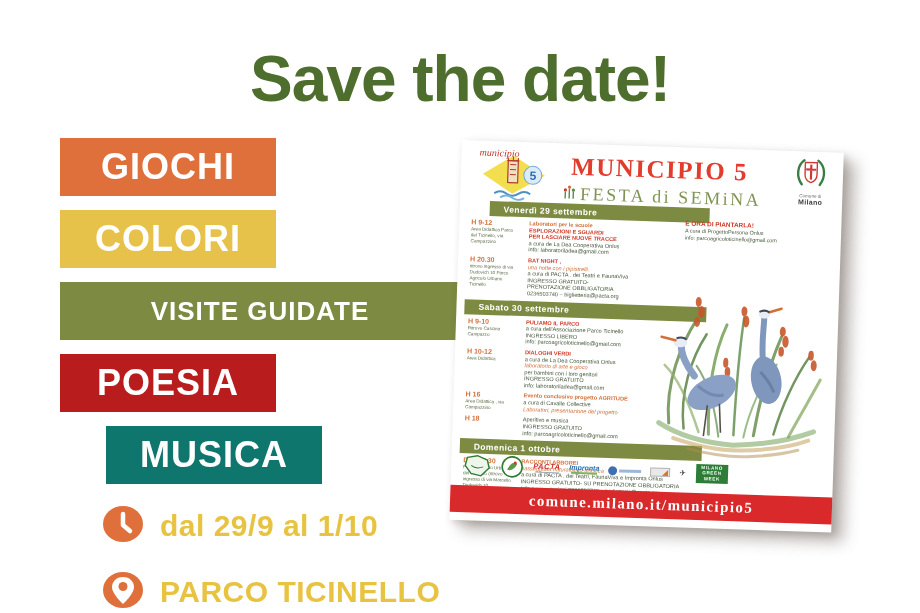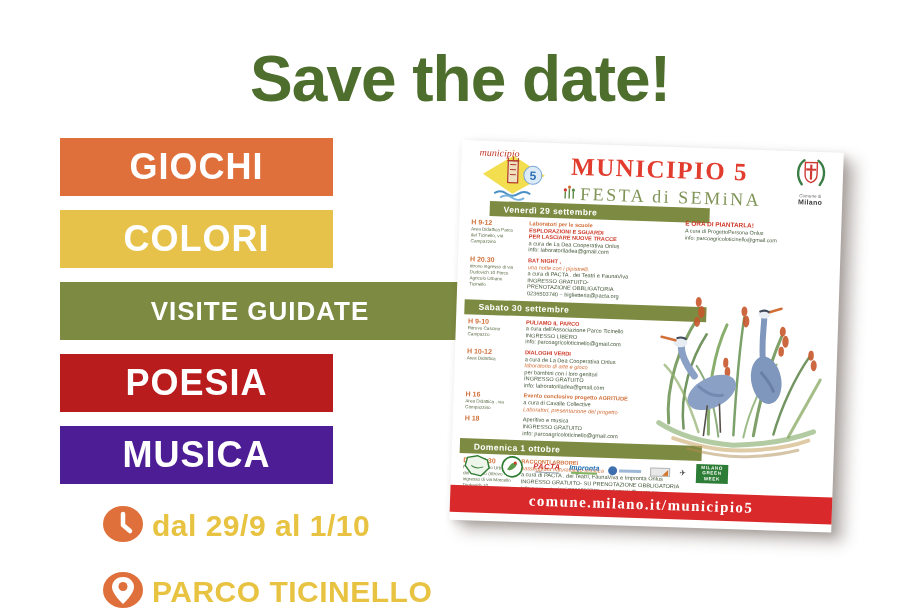--- a/index.html
+++ b/index.html
@@ -5,27 +5,27 @@
   *{margin:0;padding:0;box-sizing:border-box}
   html,body{background:#fff}
   body{width:920px;height:613px;position:relative;overflow:hidden;font-family:"Liberation Sans",sans-serif}
 
   
   .page-title{position:absolute;top:42px;left:0;width:920px;text-align:center;
     font-size:64px;font-weight:800;color:#4e6e2e;letter-spacing:-1px}
 
   
   .kw-wrap{position:absolute;left:60px;top:138px;width:400px}
-  .kw{height:58px;margin-bottom:14px;width:273px;display:flex;align-items:center;justify-content:center}
+  .kw{height:58px;margin-bottom:14px;width:216px;display:flex;align-items:center;justify-content:center}
   .kw span{color:#fff;font-weight:800;font-size:36px;letter-spacing:1px;white-space:nowrap}
   .kw.wide{width:400px}
   .kw.wide span{font-size:26px}
 
   
-  .footer-row{position:absolute;left:102px;display:flex;align-items:center;gap:8px;height:44px}
+  .footer-row{position:absolute;left:102px;display:flex;align-items:center;gap:16px;height:44px}
   .footer-row .txt{font-size:30px;font-weight:800;color:#e8c341;letter-spacing:.5px;white-space:nowrap}
   #row-date{top:504px}
   #row-loc{top:570px}
 
   
   .poster{position:absolute;left:462px;top:140px;width:382px;height:380px;background:#fff;
     transform:rotate(1.9deg);transform-origin:0 0;
     box-shadow:12px 9px 15px rgba(104,90,85,.45), 3px 3px 7px rgba(104,90,85,.25)}
   .p-title{position:absolute;left:110px;top:9px;font-family:"Liberation Serif",serif;
     font-weight:700;font-size:25px;color:#e23c2e;letter-spacing:1.5px;white-space:nowrap}
@@ -95,21 +95,21 @@
     </div>
     <div class="kw" style="background: rgb(231, 194, 74);">
       <span>COLORI</span>
     </div>
     <div class="kw wide" style="background: rgb(125, 138, 65);">
       <span>VISITE GUIDATE</span>
     </div>
     <div class="kw" style="background: #b91c1c;">
       <span>POESIA</span>
     </div>
-    <div class="kw" style="background: #4c1d95;">
+    <div class="kw" style="background: #0f766e; margin-left: 46px;">
       <span>MUSICA</span>
     </div>
   </div>
 
 <div class="footer-row" id="row-date">
   <span>
     <svg width="42" height="38" viewBox="0 0 42 38">
       <ellipse cx="21" cy="19" rx="20" ry="18" fill="#df703c"></ellipse>
       <path d="M21 9 L21 20 L28 26" stroke="#fff" stroke-width="4.5" fill="none" stroke-linecap="round" stroke-linejoin="round"></path>
     </svg>

